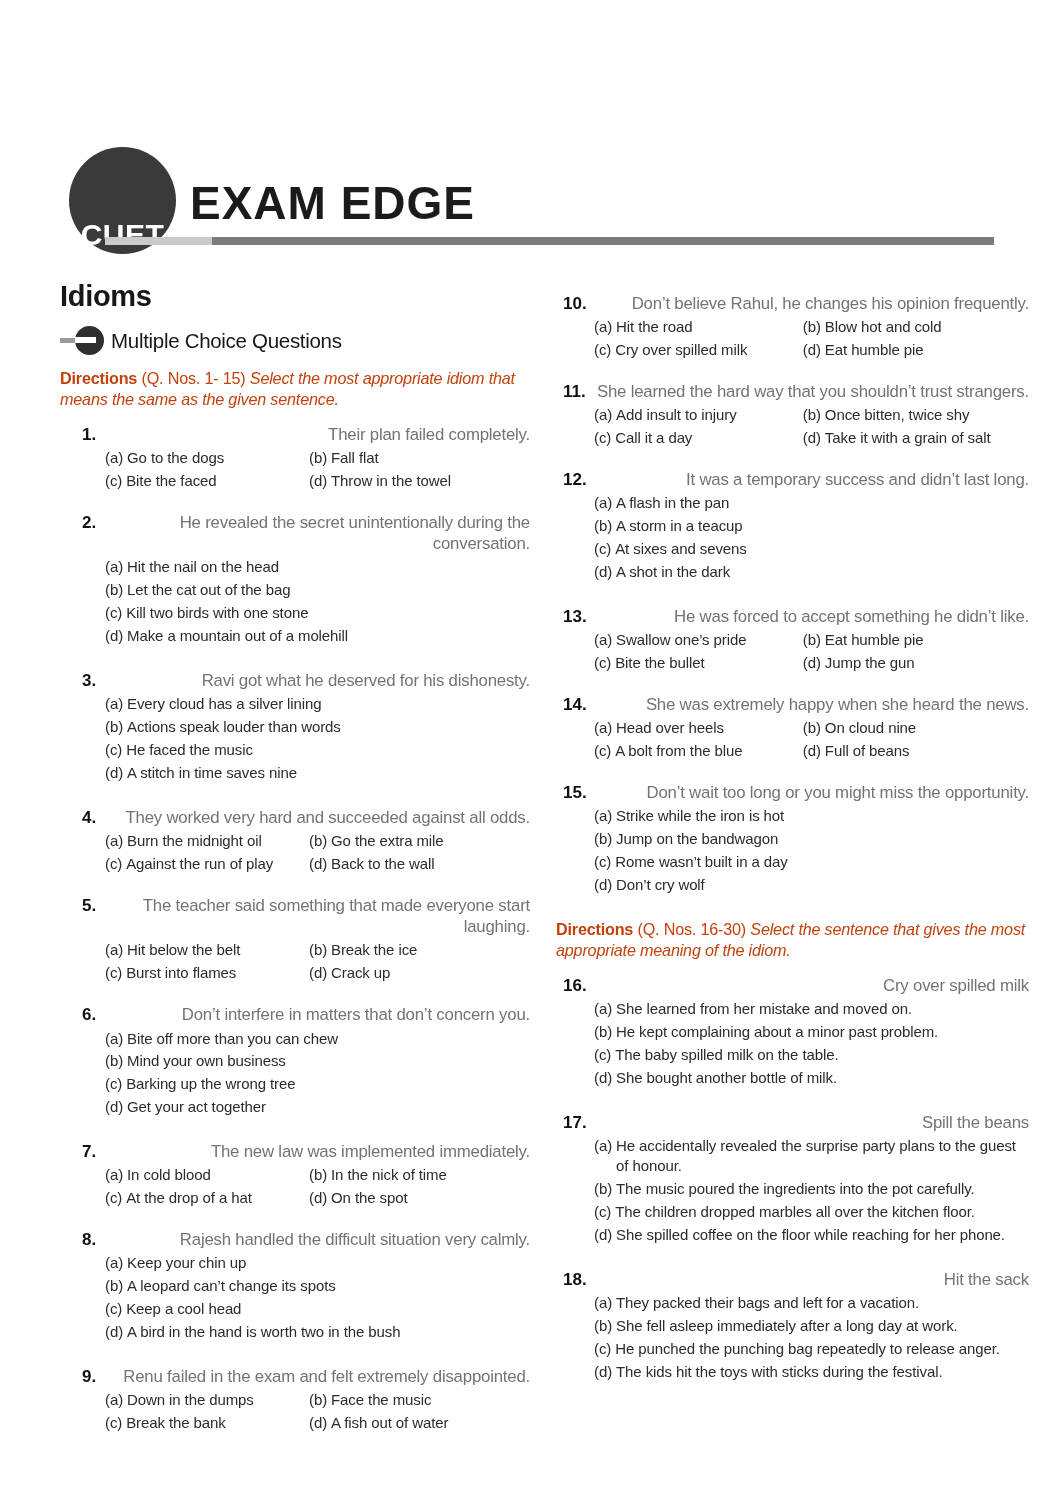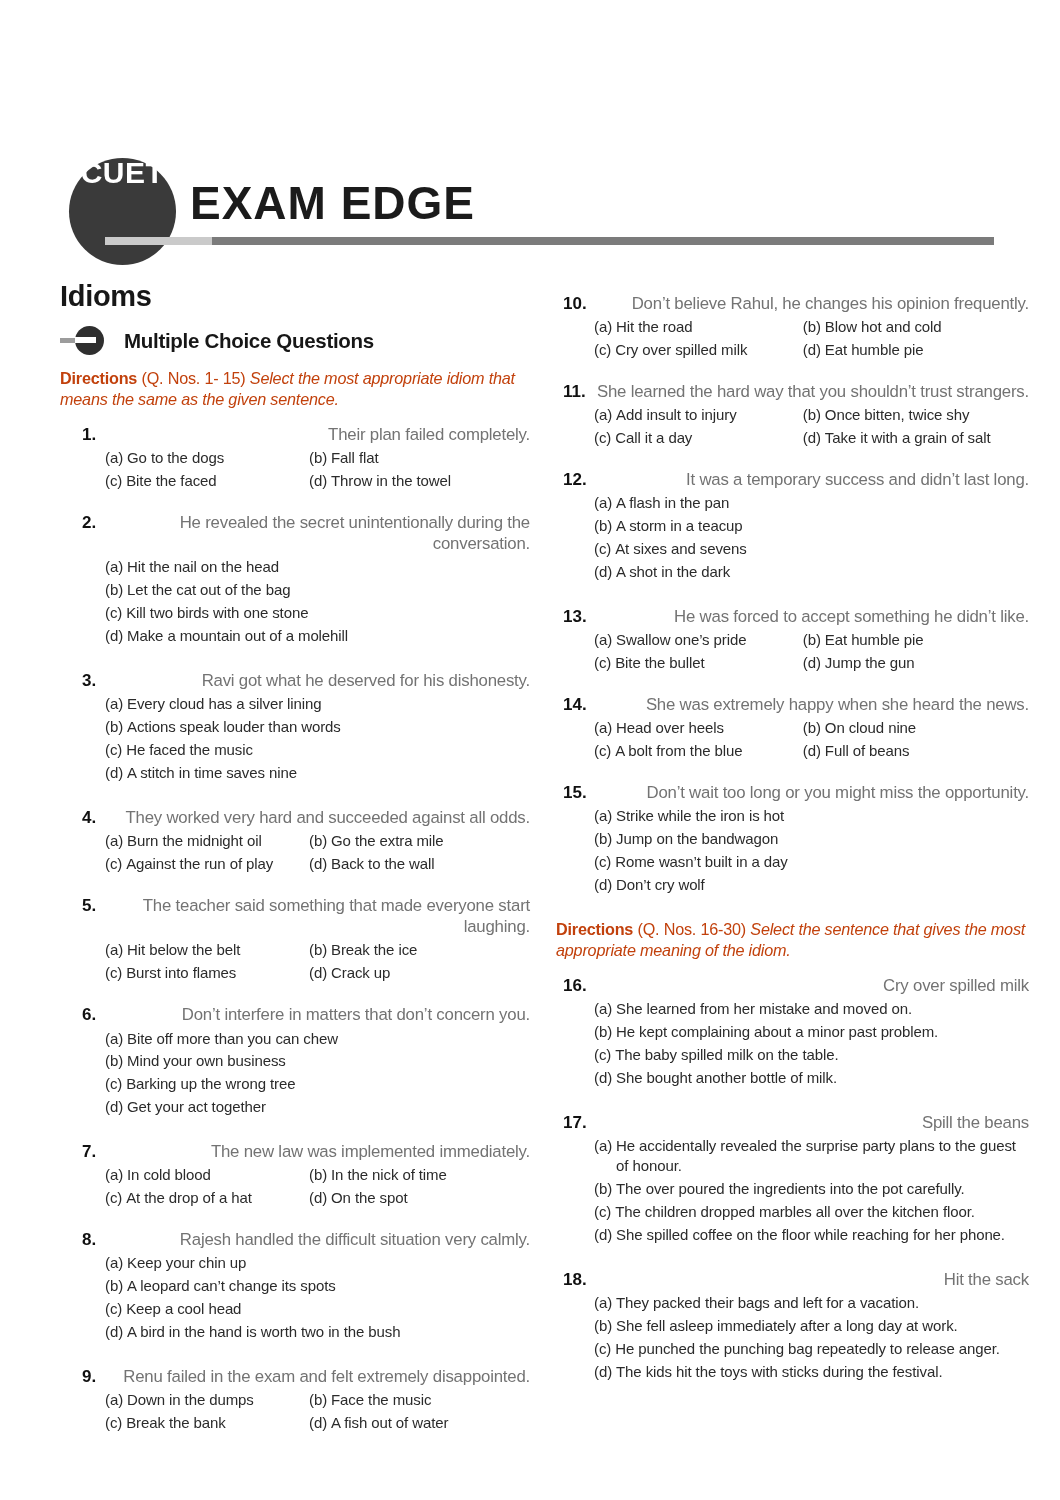--- a/index.html
+++ b/index.html
@@ -7,24 +7,24 @@
   body {
     width: 1060px; height: 1500px; margin: 0 auto;
     font-family: "Liberation Sans", "DejaVu Sans", sans-serif;
     color: #222;
   }
   .page { position: relative; width: 1060px; height: 1500px; overflow: hidden; background: #fff; }
 
   
   header { position: relative; height: 270px; }
   .logo-circle {
-    position: absolute; left: 69px; top: 158px;
+    position: absolute; left: 69px; top: 147px;
     width: 107px; height: 107px; border-radius: 50%;
     background: #3a3a3a; z-index: 1;
-    display: flex; align-items: flex-start; justify-content: center;
+    display: flex; align-items: flex-end; justify-content: center;
   }
   .logo-text {
     color: #fff; font-weight: bold; font-size: 30px; letter-spacing: 0.5px;
     transform: translateY(-2px);
   }
   .brand {
     position: absolute; left: 190px; top: 176px;
     font-size: 46px; font-weight: bold; letter-spacing: 1px; color: #1b1b1b;
   }
   .rule {
@@ -42,21 +42,21 @@
 
   .section-title {
     font-size: 29px; font-weight: bold; color: #171717;
     letter-spacing: -0.3px; margin: 0 0 13px;
   }
   .mcq-head { display: flex; align-items: center; gap: 7px; margin: 0 0 13px; }
   .mcq-icon { position: relative; width: 44px; height: 29px; flex: 0 0 auto; }
   .mcq-icon .i-line   { position: absolute; left: 0; top: 12px; width: 26px; height: 5px; background: #9c9c9c; }
   .mcq-icon .i-circle { position: absolute; left: 15px; top: 0; width: 29px; height: 29px; border-radius: 50%; background: #2f2f2f; }
   .mcq-icon .i-stripe { position: absolute; left: 15px; top: 11px; width: 21px; height: 6px; background: #fff; }
-  .mcq-label { font-size: 20.5px; font-weight: bold; color: #171717; letter-spacing: -0.3px; margin-left: 13px; }
+  .mcq-label { font-size: 20.5px; font-weight: normal; color: #171717; letter-spacing: -0.3px; }
 
   .directions {
     font-size: 16.2px; line-height: 1.3; color: #c2410c;
     letter-spacing: -0.2px; margin: 0 0 14px;
   }
   .dir-label { font-weight: bold; }
   .dir-instr { font-style: italic; }
 
   .question { display: grid; grid-template-columns: 23px 1fr; margin-bottom: 21px; padding-left: 22px; }
   .col-right .question { grid-template-columns: 31px 1fr; padding-left: 7px; }
@@ -498,21 +498,21 @@
             <span class="q-num">17.</span>
             <div class="q-body">
               <p class="q-text">Spill the beans</p>
               <div class="options one">
                 <div class="opt">
                   <span class="opt-label">(a)</span>
                   <span class="opt-text">He accidentally revealed the surprise party plans to the guest of honour.</span>
                 </div>
                 <div class="opt">
                   <span class="opt-label">(b)</span>
-                  <span class="opt-text">The over poured the ingredients into the pot carefully.</span>
+                  <span class="opt-text">The music poured the ingredients into the pot carefully.</span>
                 </div>
                 <div class="opt">
                   <span class="opt-label">(c)</span>
                   <span class="opt-text">The children dropped marbles all over the kitchen floor.</span>
                 </div>
                 <div class="opt">
                   <span class="opt-label">(d)</span>
                   <span class="opt-text">She spilled coffee on the floor while reaching for her phone.</span>
                 </div>
               </div>

